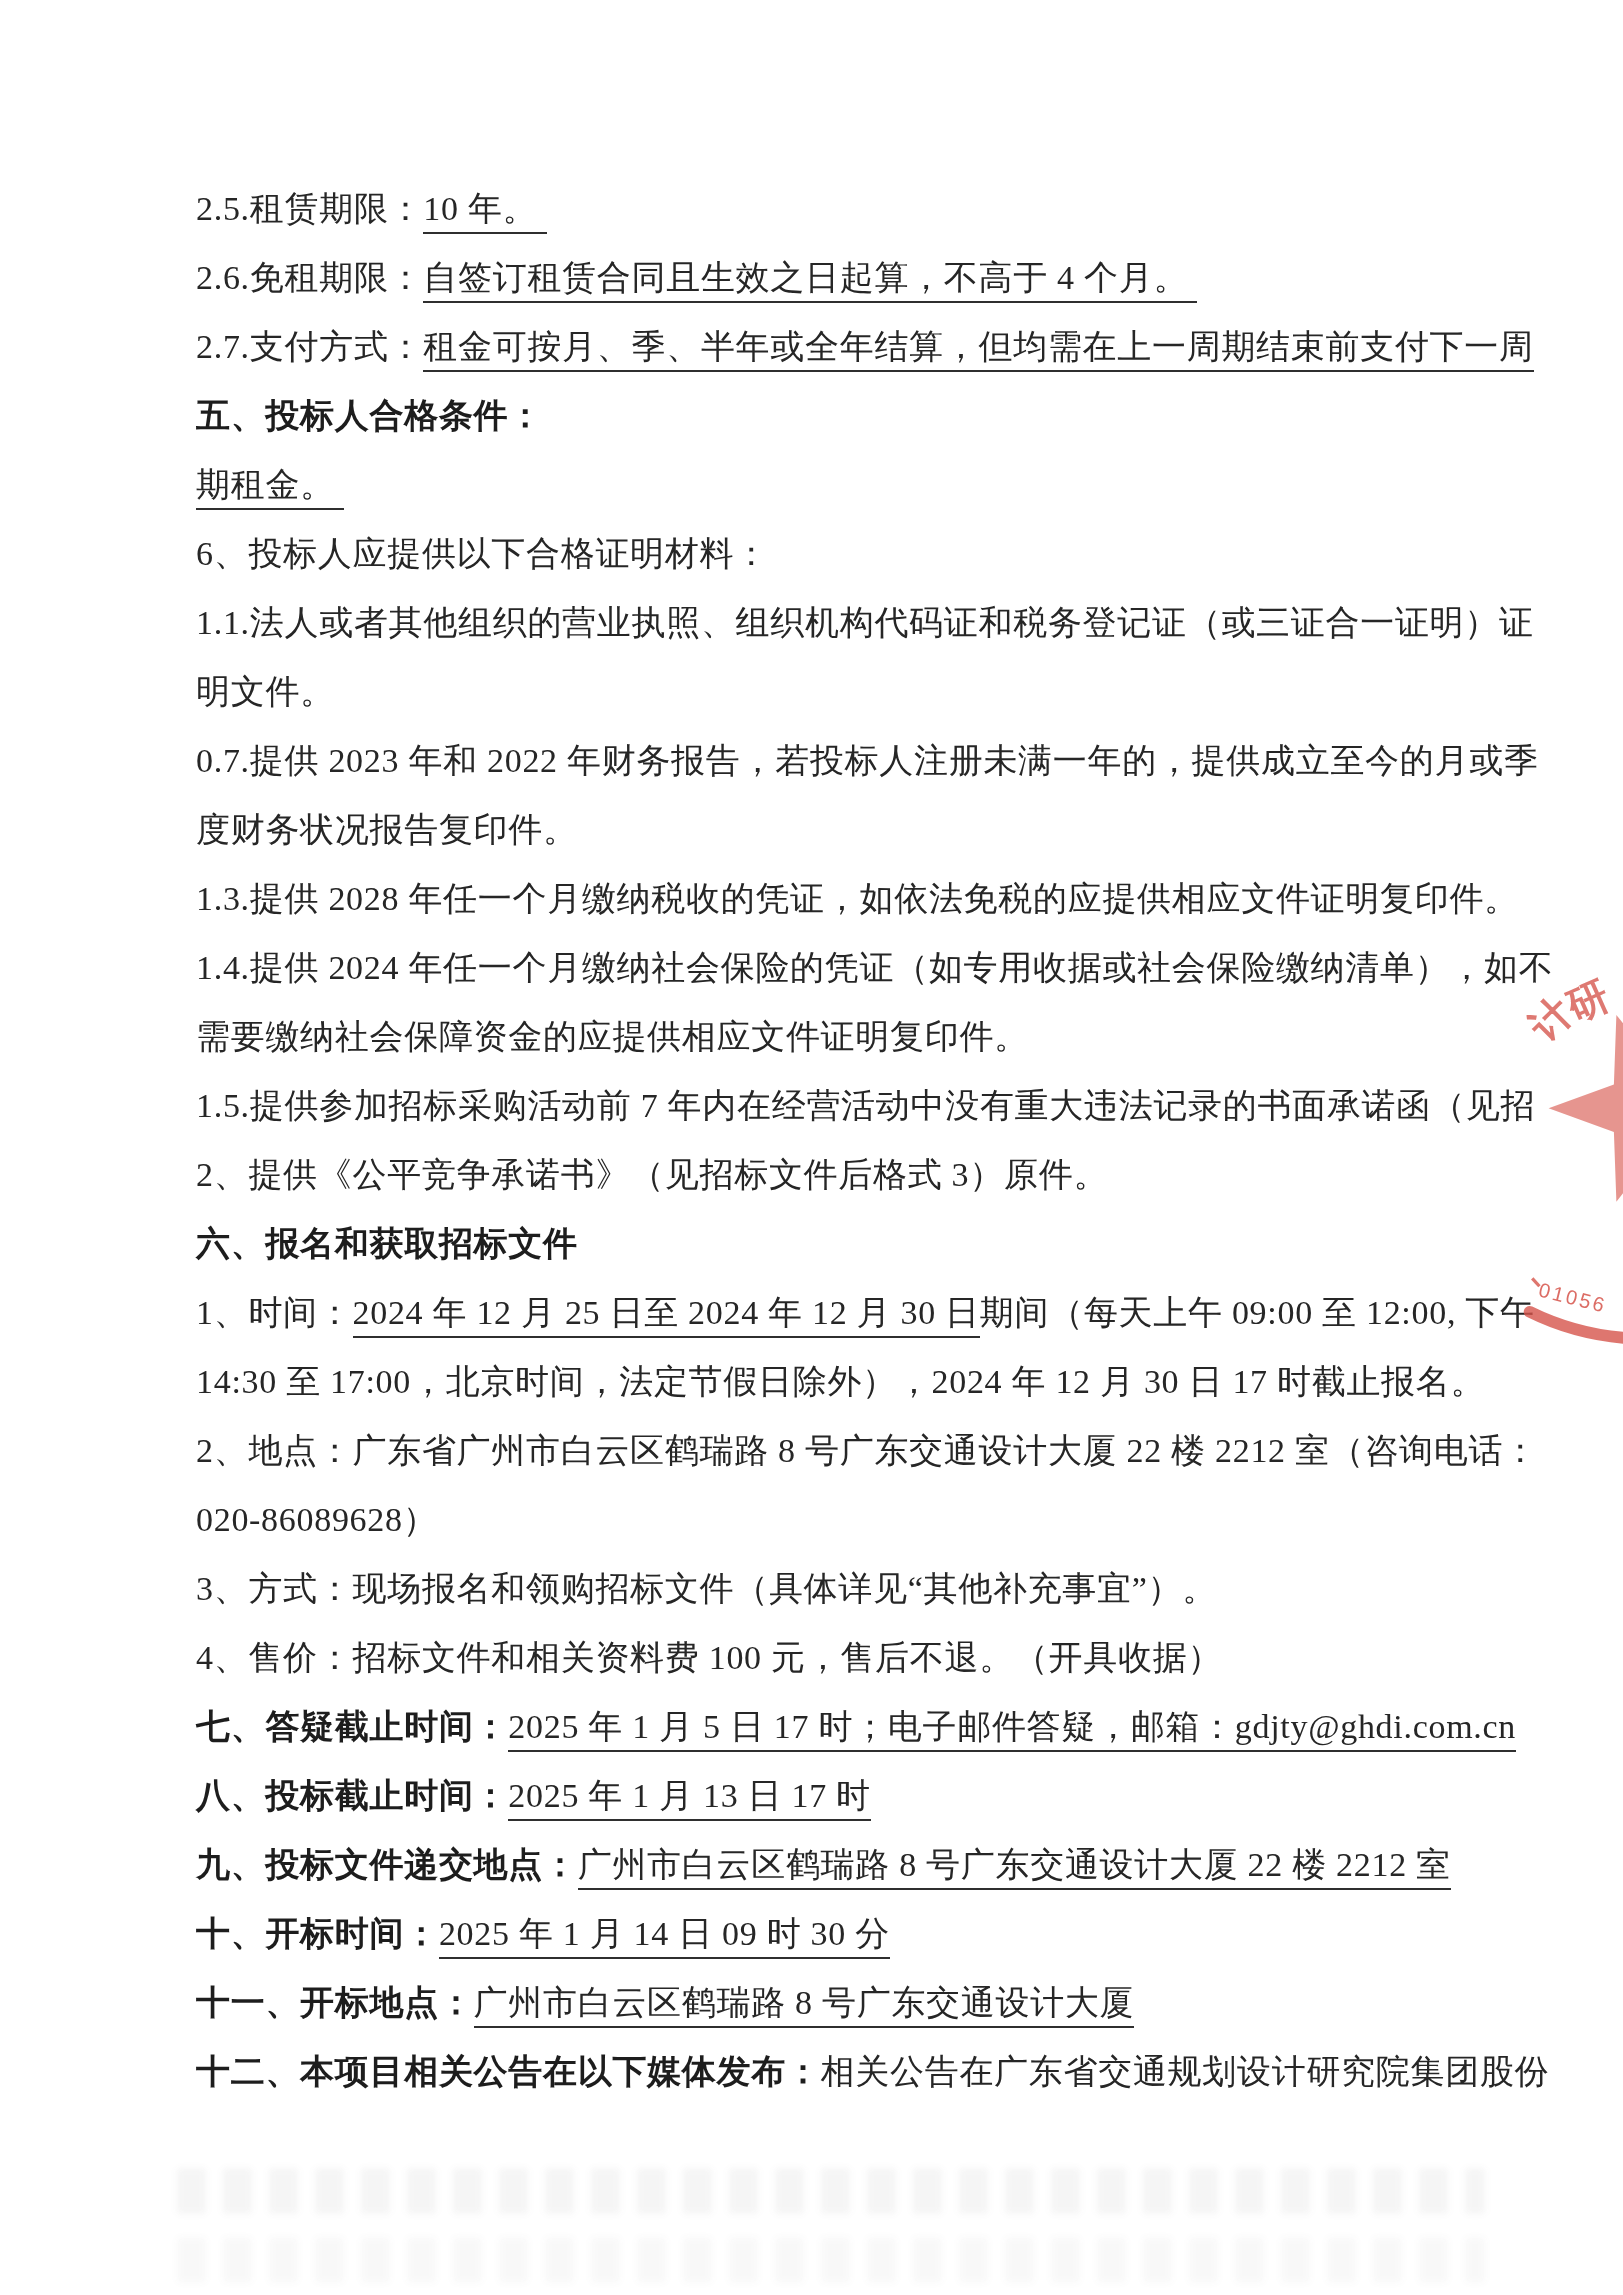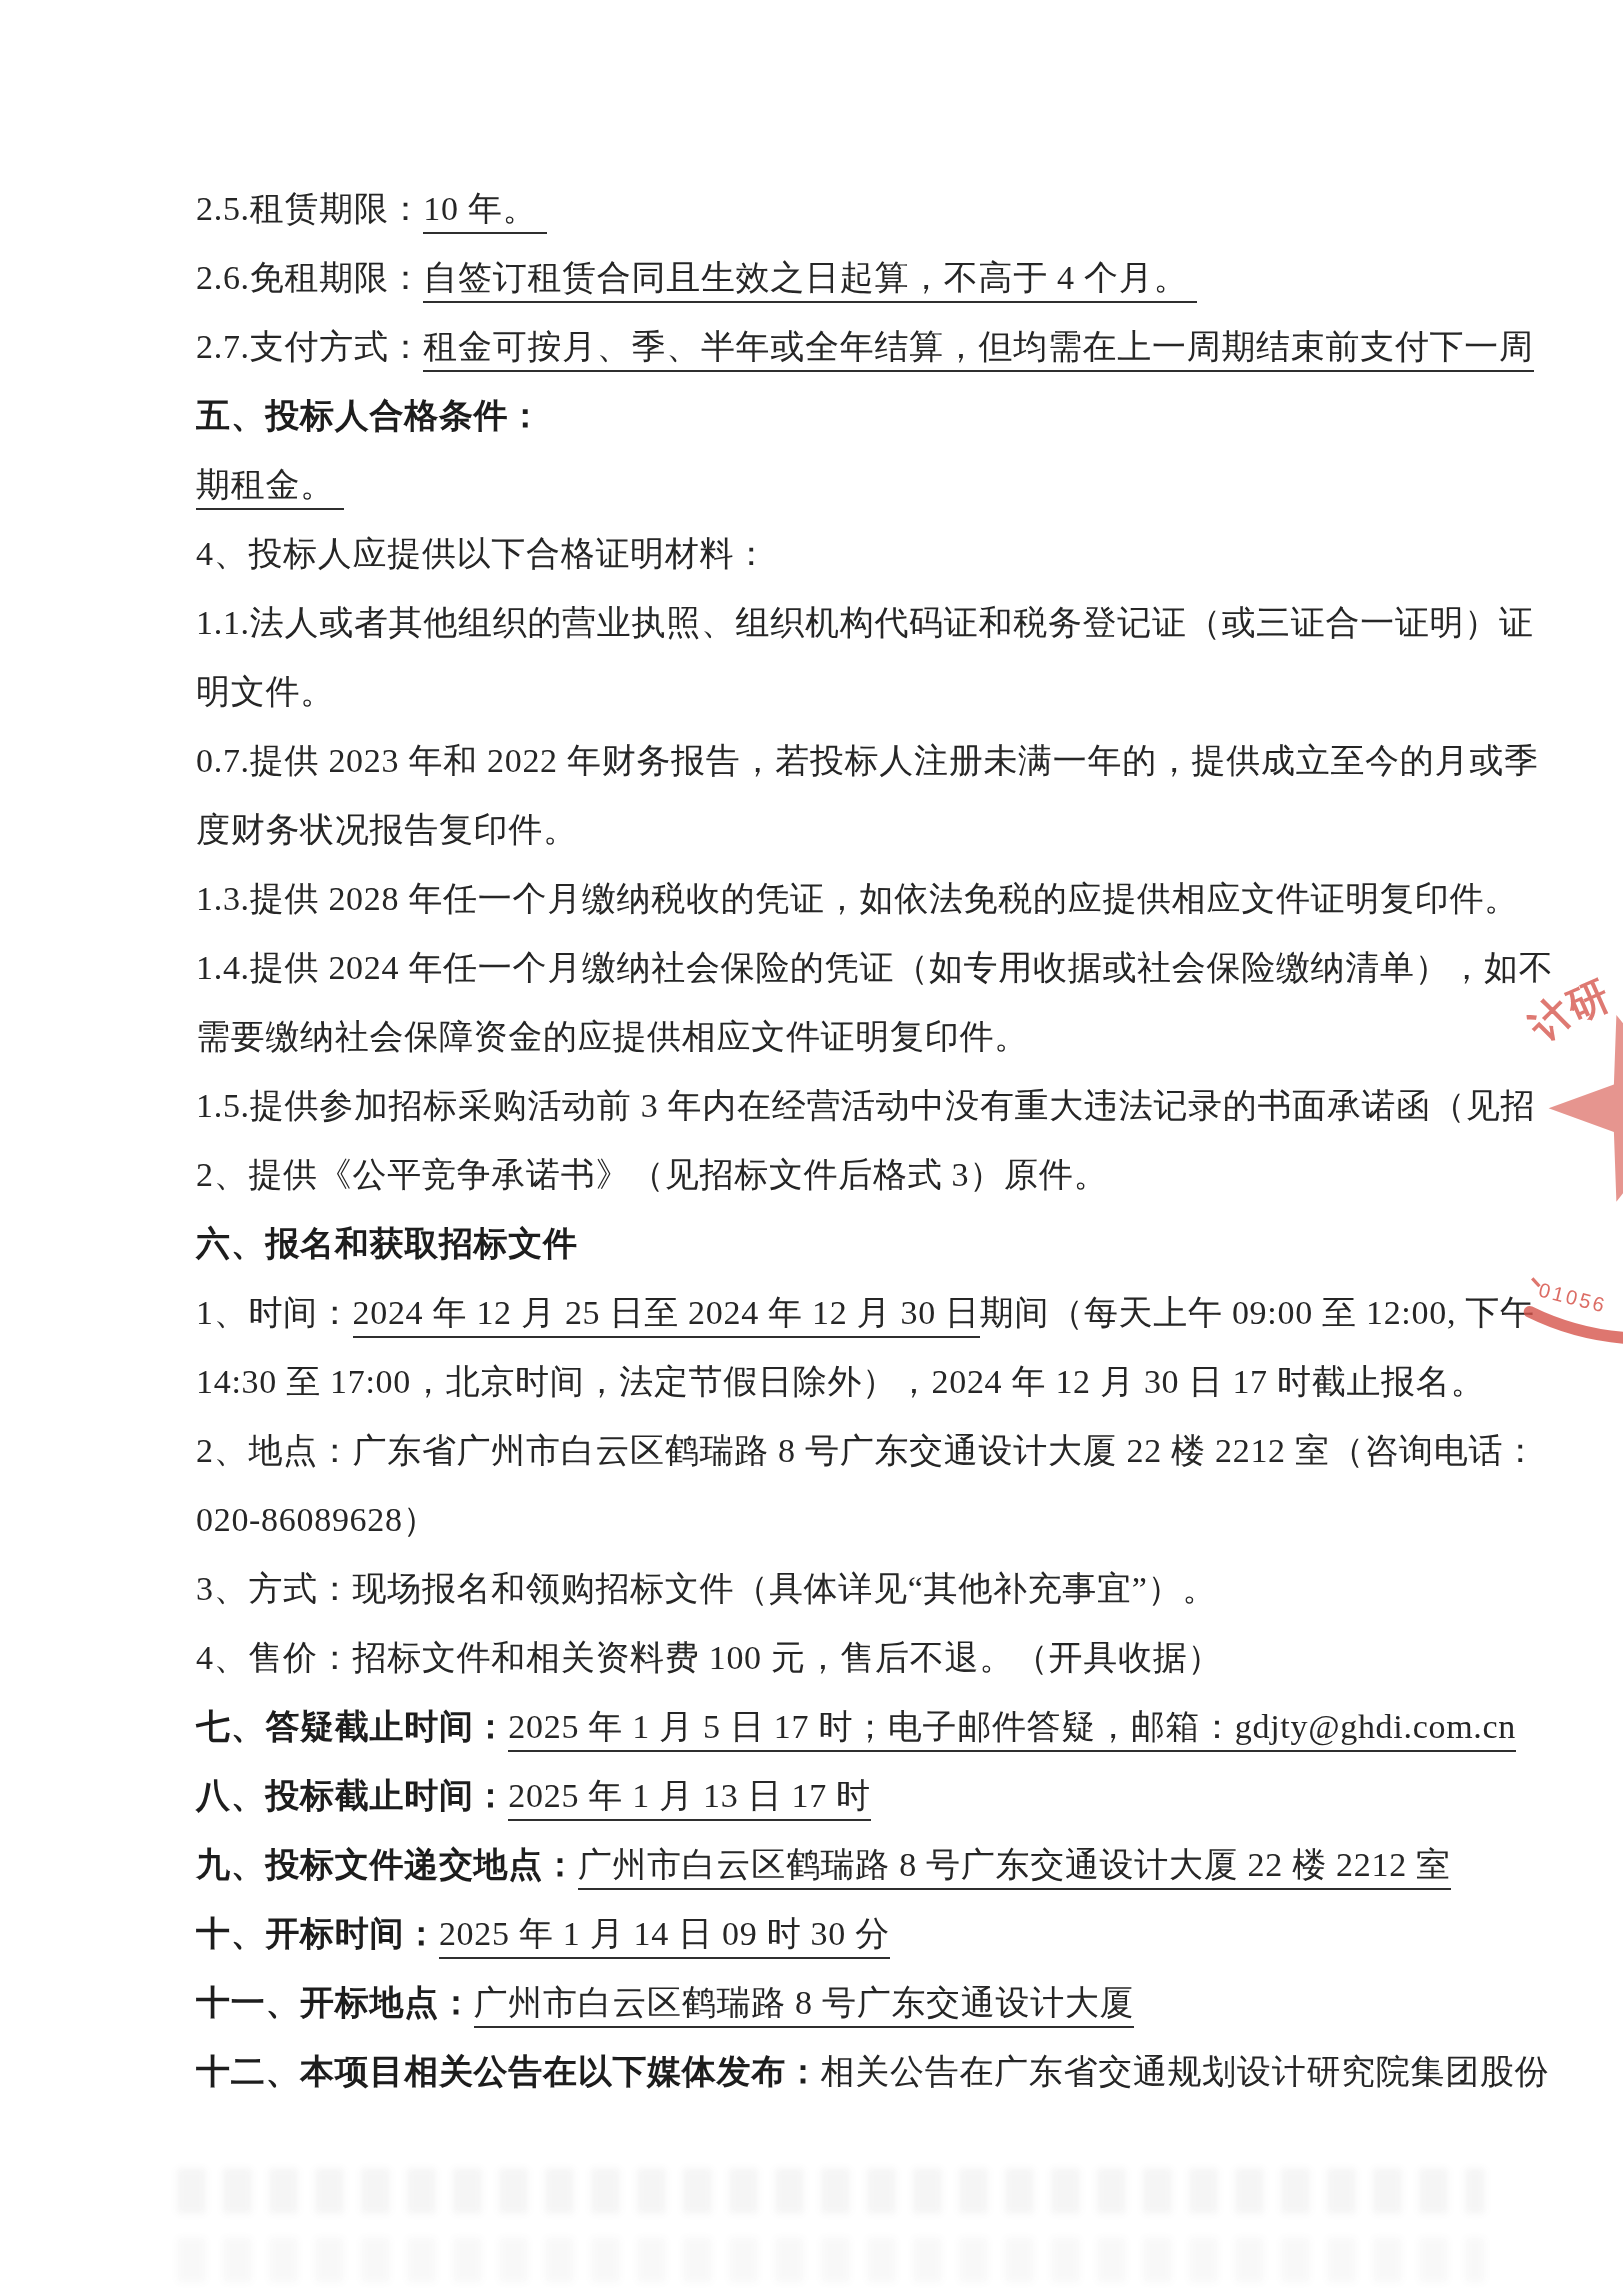--- a/index.html
+++ b/index.html
@@ -51,29 +51,29 @@
 <body>
 
 <div class="page">
 
   <div id="doc">
       <div class="line"><span class="">2.5.租赁期限：</span><span class="u">10 年。 </span></div>
       <div class="line"><span class="">2.6.免租期限：</span><span class="u">自签订租赁合同且生效之日起算，不高于 4 个月。 </span></div>
       <div class="line"><span class="">2.7.支付方式：</span><span class="u">租金可按月、季、半年或全年结算，但均需在上一周期结束前支付下一周</span></div>
       <div class="line"><span class="b ">五、投标人合格条件：</span></div>
       <div class="line"><span class="u">期租金。 </span></div>
-      <div class="line"><span class="">4、投标人应提供以下合格证明材料：</span></div>
+      <div class="line"><span class="">6、投标人应提供以下合格证明材料：</span></div>
       <div class="line"><span class="">1.1.法人或者其他组织的营业执照、组织机构代码证和税务登记证（或三证合一证明）证</span></div>
       <div class="line"><span class="">明文件。</span></div>
       <div class="line"><span class="">0.7.提供 2023 年和 2022 年财务报告，若投标人注册未满一年的，提供成立至今的月或季</span></div>
       <div class="line"><span class="">度财务状况报告复印件。</span></div>
       <div class="line"><span class="">1.3.提供 2028 年任一个月缴纳税收的凭证，如依法免税的应提供相应文件证明复印件。</span></div>
       <div class="line"><span class="">1.4.提供 2024 年任一个月缴纳社会保险的凭证（如专用收据或社会保险缴纳清单），如不</span></div>
       <div class="line"><span class="">需要缴纳社会保障资金的应提供相应文件证明复印件。</span></div>
-      <div class="line"><span class="">1.5.提供参加招标采购活动前 3 年内在经营活动中没有重大违法记录的书面承诺函（见招</span></div>
+      <div class="line"><span class="">1.5.提供参加招标采购活动前 7 年内在经营活动中没有重大违法记录的书面承诺函（见招</span></div>
       <div class="line"><span class="">2、提供《公平竞争承诺书》（见招标文件后格式 3）原件。</span></div>
       <div class="line"><span class="b ">六、报名和获取招标文件</span></div>
       <div class="line"><span class="">1、时间：</span><span class="u">2024 年 12 月 25 日至 2024 年 12 月 30 日</span><span class="">期间（每天上午 09:00 至 12:00, 下午</span></div>
       <div class="line"><span class="">14:30 至 17:00，北京时间，法定节假日除外），2024 年 12 月 30 日 17 时截止报名。</span></div>
       <div class="line"><span class="">2、地点：广东省广州市白云区鹤瑞路 8 号广东交通设计大厦 22 楼 2212 室（咨询电话：</span></div>
       <div class="line"><span class="">020-86089628）</span></div>
       <div class="line"><span class="">3、方式：现场报名和领购招标文件（具体详见“其他补充事宜”）。</span></div>
       <div class="line"><span class="">4、售价：招标文件和相关资料费 100 元，售后不退。（开具收据）</span></div>
       <div class="line"><span class="b ">七、答疑截止时间：</span><span class="u">2025 年 1 月 5 日 17 时；电子邮件答疑，邮箱：gdjty@ghdi.com.cn</span></div>
       <div class="line"><span class="b ">八、投标截止时间：</span><span class="u">2025 年 1 月 13 日 17 时</span></div>

